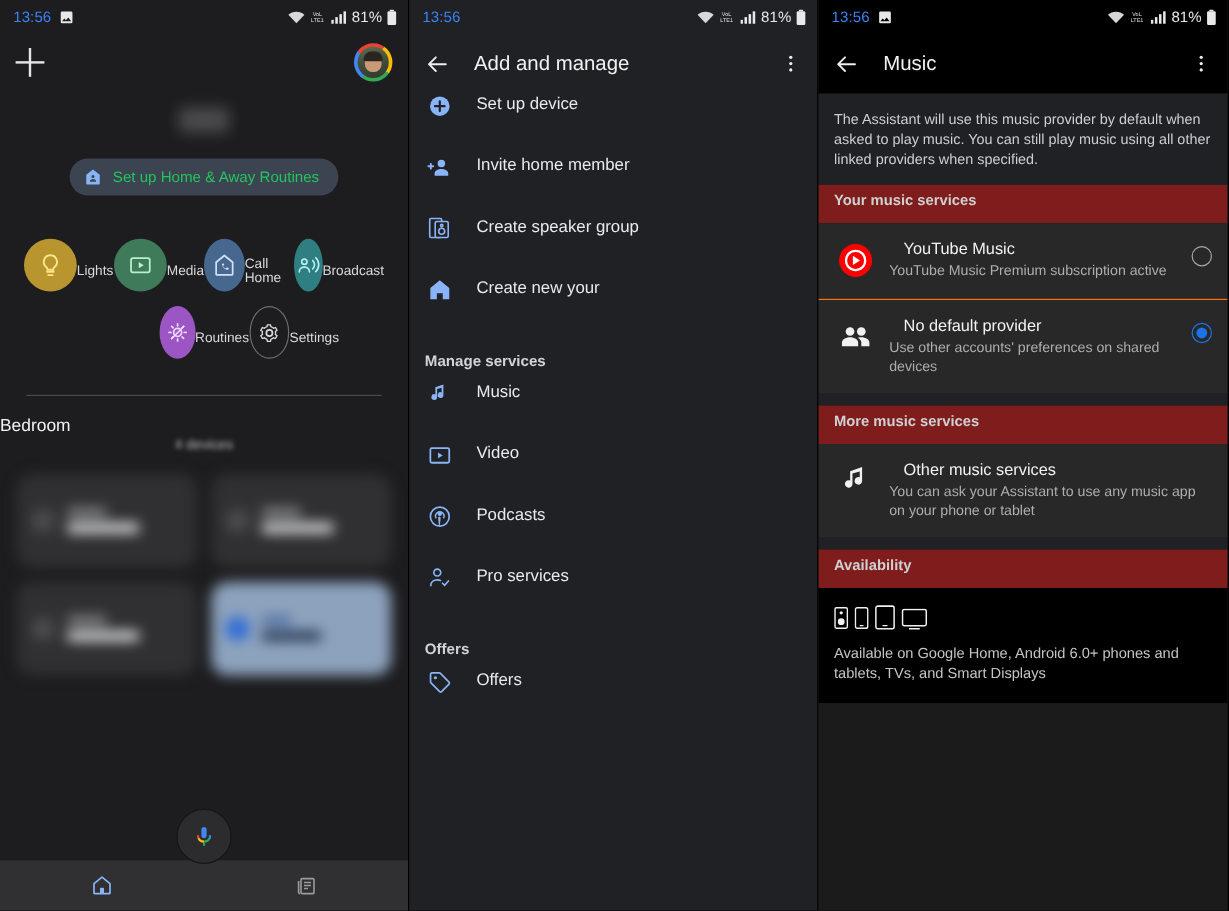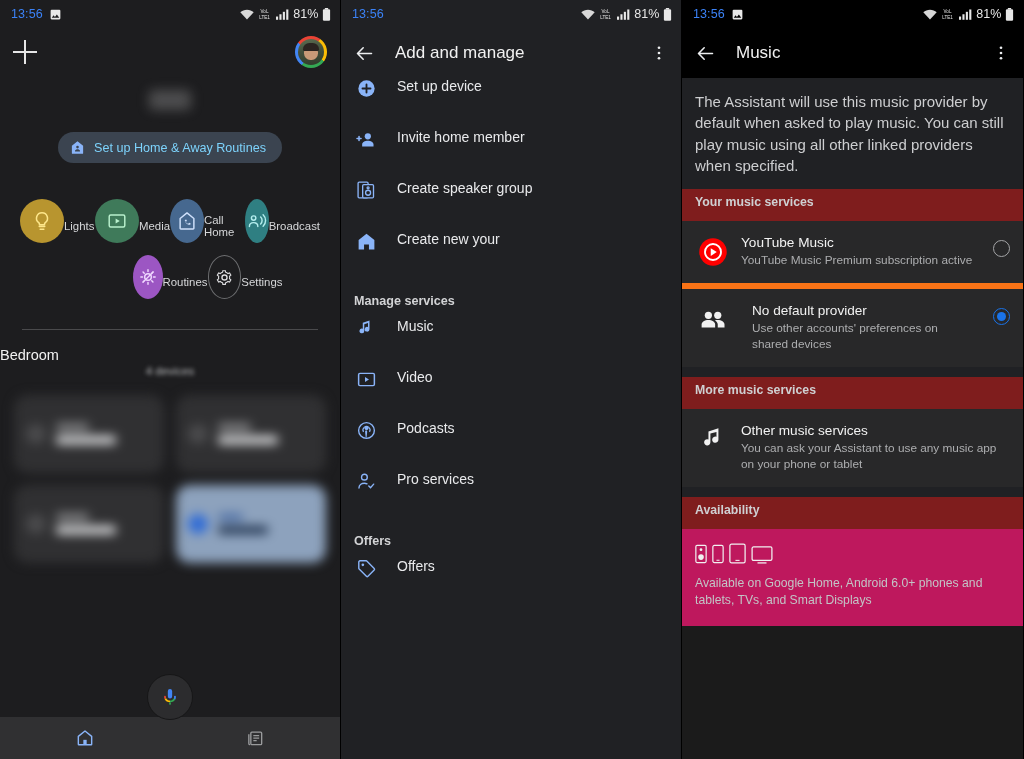--- a/index.html
+++ b/index.html
@@ -62,21 +62,21 @@
   .blur-title {
     margin: 14px auto 0; width: 42px; height: 20px; border-radius: 4px;
     background: rgba(200,200,200,.28); filter: blur(6px);
   }
 
   .routine-chip {
     margin: 22px auto 0; display: flex; align-items: center; gap: 9px;
     background: #3b4450; border-radius: 20px; height: 31px;
     padding: 0 16px 0 12px; width: max-content; cursor: pointer;
   }
-  .routine-chip-label { font-size: 12.6px; color: #7dd3fc; font-weight: 500; }
+  .routine-chip-label { font-size: 12.6px; color: #22c55e; font-weight: 500; }
 
   .icon-grid {
     margin: 36px auto 0; width: 300px;
     display: flex; flex-wrap: wrap; justify-content: center;
   }
   .ig-cell {
     width: 75px; display: flex; flex-direction: row; align-items: center;
     margin-bottom: 12px; cursor: pointer;
   }
   .ig-circle {
@@ -140,47 +140,47 @@
   }
   .menu-item {
     display: flex; align-items: flex-start; height: 51px; padding: 0 13px; cursor: pointer;
   }
   .menu-icon { width: 24px; display: flex; justify-content: center; flex: none; }
   .menu-label { margin-left: 19px; font-size: 14px; color: #e9eaec; }
 
   
   .p3-appbar { background: #000; }
   .p3-desc {
-    padding: 13px 13px 12px; font-size: 15px; line-height: 1.43;
+    padding: 13px 13px 12px; font-size: 12px; line-height: 1.43;
     color: #cdced0; background: #202124;
   }
   .p3-sechead {
     font-size: 12.3px; color: #cfd0d2; font-weight: 700;
     padding: 6px 13px 12px; background: #7f1d1d;
   }
   .p3-row {
     display: flex; align-items: flex-start; padding: 14px 13px 15px;
     background: #282829; cursor: pointer;
   }
-  .p3-row + .p3-row { border-top: 6px solid #f97316; gap: 11px; }
+  .p3-row + .p3-row { border-top: 1px solid #f97316; }
   .p3-rowicon { width: 36px; flex: none; display: flex; justify-content: center; padding-top: 2px; }
   .p3-rowtext { flex: 1; padding-left: 10px; padding-right: 8px; }
-  .p3-title { font-size: 13.6px; color: #f2f2f2; }
+  .p3-title { font-size: 13.6px; color: #f2f2f2; margin-left: 12px; }
   .p3-sub { font-size: 11.8px; color: #adaeb0; line-height: 1.36; margin-top: 2px; }
   .radio {
     width: 17px; height: 17px; border-radius: 50%; border: 1.7px solid #a4a5a7;
     flex: none; margin-top: 5px; cursor: pointer;
     display: flex; align-items: center; justify-content: center;
   }
   .radio.sel { border-color: #1a73e8; }
   .radio.sel::after {
     content: ""; width: 9px; height: 9px; border-radius: 50%; background: #1a73e8;
   }
   .p3-spacer { height: 10px; background: #202124; }
-  .avail-block { background: #be185d; padding: 14px 13px 16px; }
+  .avail-block { background: #000000; padding: 14px 13px 16px; }
   .avail-icons { display: flex; align-items: flex-end; gap: 5px; margin-bottom: 11px; }
   .avail-text { font-size: 12.2px; color: #c3c4c6; line-height: 1.42; }
   .p3-fill { background: #1b1b1b; flex: 1; }
   .p3-flexcol { display: flex; flex-direction: column; height: 759px; }
 </style>
 </head>
 <body>
 
 <div class="screens">
 

